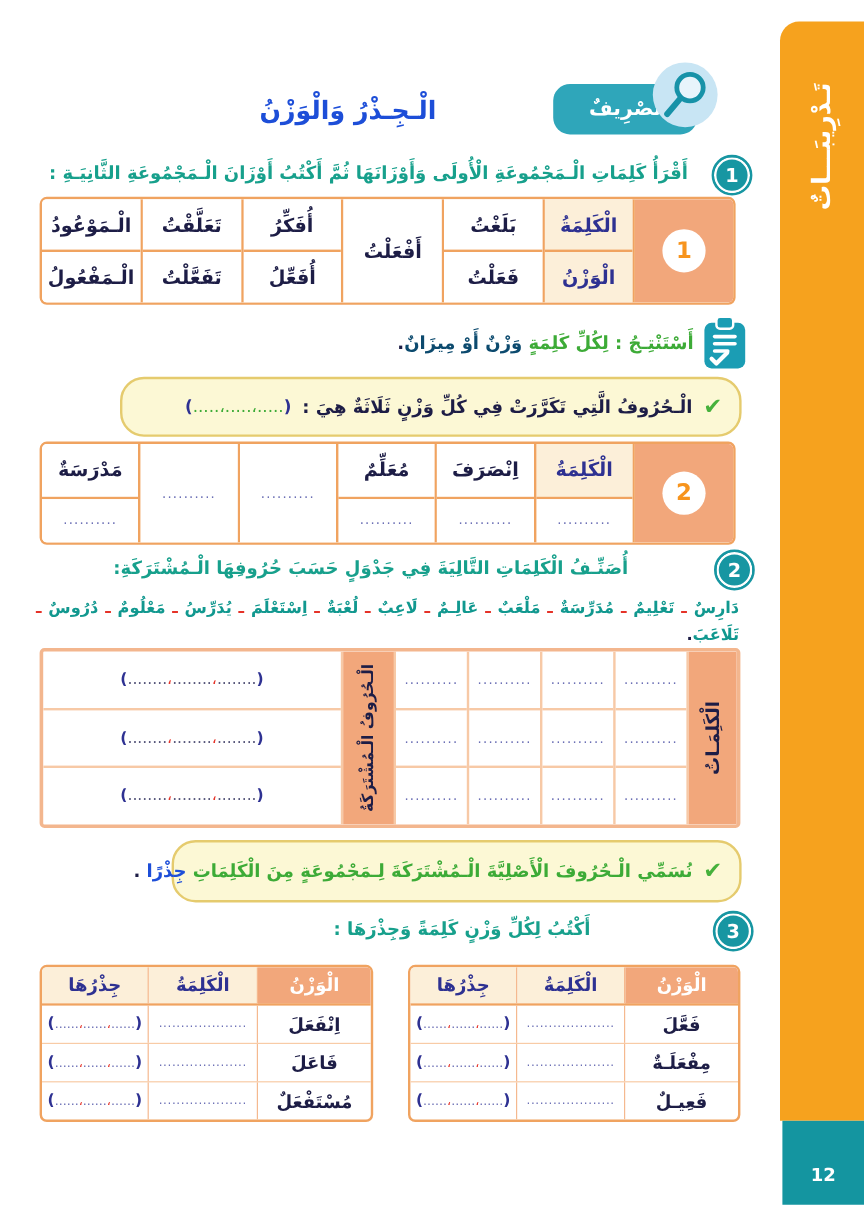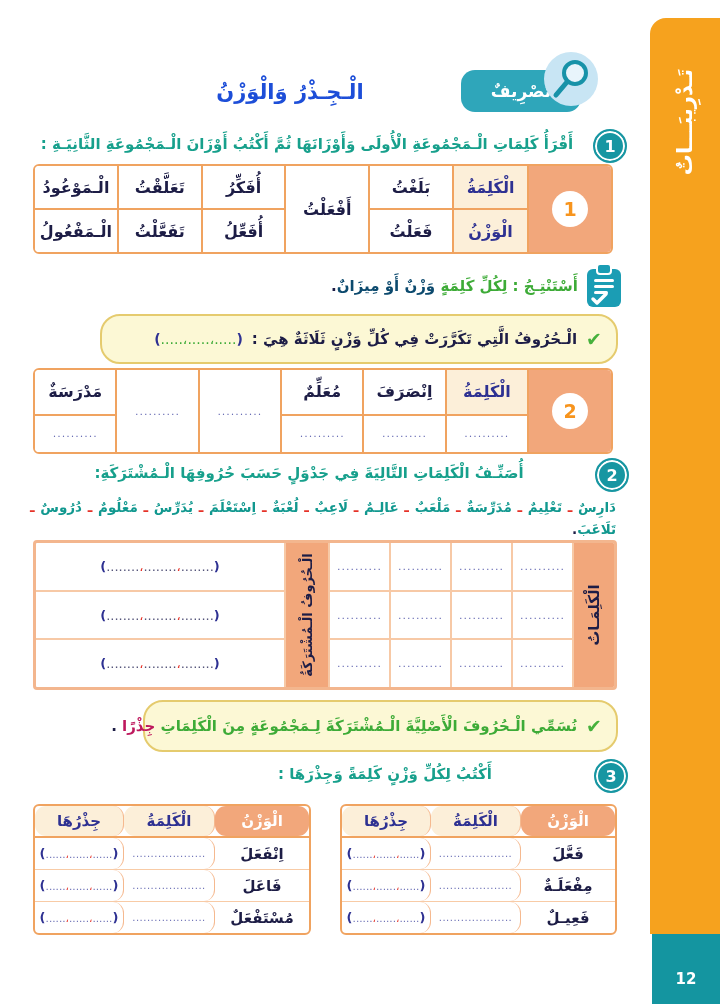--- a/index.html
+++ b/index.html
@@ -46,21 +46,21 @@
   .conc-text .r{color:#0c4a6e;}
   .conc-text .d{color:#1D1D46;}
 
   
   .ynote{position:absolute;background:#FCF8D5;border:2px solid #E5CB6E;border-radius:20px;display:flex;direction:rtl;
     align-items:center;padding:0 14px;gap:9px;box-sizing:border-box;}
   .ynote .check{color:#46B13C;font-size:19px;font-weight:bold;flex:none;}
   .ynote .ntext{font-size:15px;font-weight:bold;line-height:1.5;white-space:nowrap;}
   .note1-text{color:#1D1D46;}
   .note2-text{color:#3DAB37;}
-  .note2-red{color:#be185d;font-size:15px;font-weight:bold;}
+  .note2-red{color:#1d4ed8;font-size:15px;font-weight:bold;}
   .note2-dark{color:#1D1D46;font-size:15px;font-weight:bold;}
 
   
   .slots{direction:ltr;white-space:nowrap;display:inline-block;}
   .sp-open,.sp-close{color:#2E3192;font-weight:bold;}
   .note1-slots{font-size:14px;}
   .note1-slots .sp-dots,.note1-slots .sp-comma{color:#3DAB37;}
   .bt-slot{font-size:13px;}
   .bt-slot .sp-dots{color:#55557A;}
   .bt-slot .sp-comma{color:#E53228;}
@@ -91,21 +91,21 @@
   .bt-answers{flex:1;display:flex;flex-direction:column;border-inline-start:2px solid #F7C9A6;}
 
   
   .ptable{position:absolute;top:804px;display:flex;flex-direction:column;border:2px solid #F0A360;border-radius:6px;
     overflow:hidden;background:#fff;box-sizing:border-box;height:131px;}
   .pt-right{left:340px;width:277px;}
   .pt-left{left:33px;width:278px;}
   .pt-hrow{height:30px;flex:none;display:flex;direction:rtl;border-bottom:2px solid #F0A360;}
   .pt-row{flex:1;display:flex;direction:rtl;border-bottom:1.5px solid #F8CBA6;}
   .pt-row:last-child{border-bottom:none;}
-  .pt-cell{display:flex;align-items:center;justify-content:center;direction:rtl;min-width:0;border-radius:11px;}
+  .pt-cell{display:flex;align-items:center;justify-content:center;direction:rtl;min-width:0;}
   .pt-wazn{flex:none;width:94px;}
   .pt-kalima{flex:1;border-inline-start:1.5px solid #F5B98F;}
   .pt-root{flex:none;width:88px;border-inline-start:1.5px solid #F5B98F;}
   .pt-hrow .pt-wazn{background:#F2A77B;color:#fff;font-size:15px;font-weight:bold;}
   .pt-hrow .pt-kalima,.pt-hrow .pt-root{background:#FCEFD9;color:#2E3192;font-size:15px;font-weight:bold;}
   .pt-pattern{color:#1D1D46;font-size:15px;font-weight:bold;}
   .pt-dots{color:#6B6FB5;font-size:10px;letter-spacing:0.5px;}
 </style>
 </head>
 <body>

